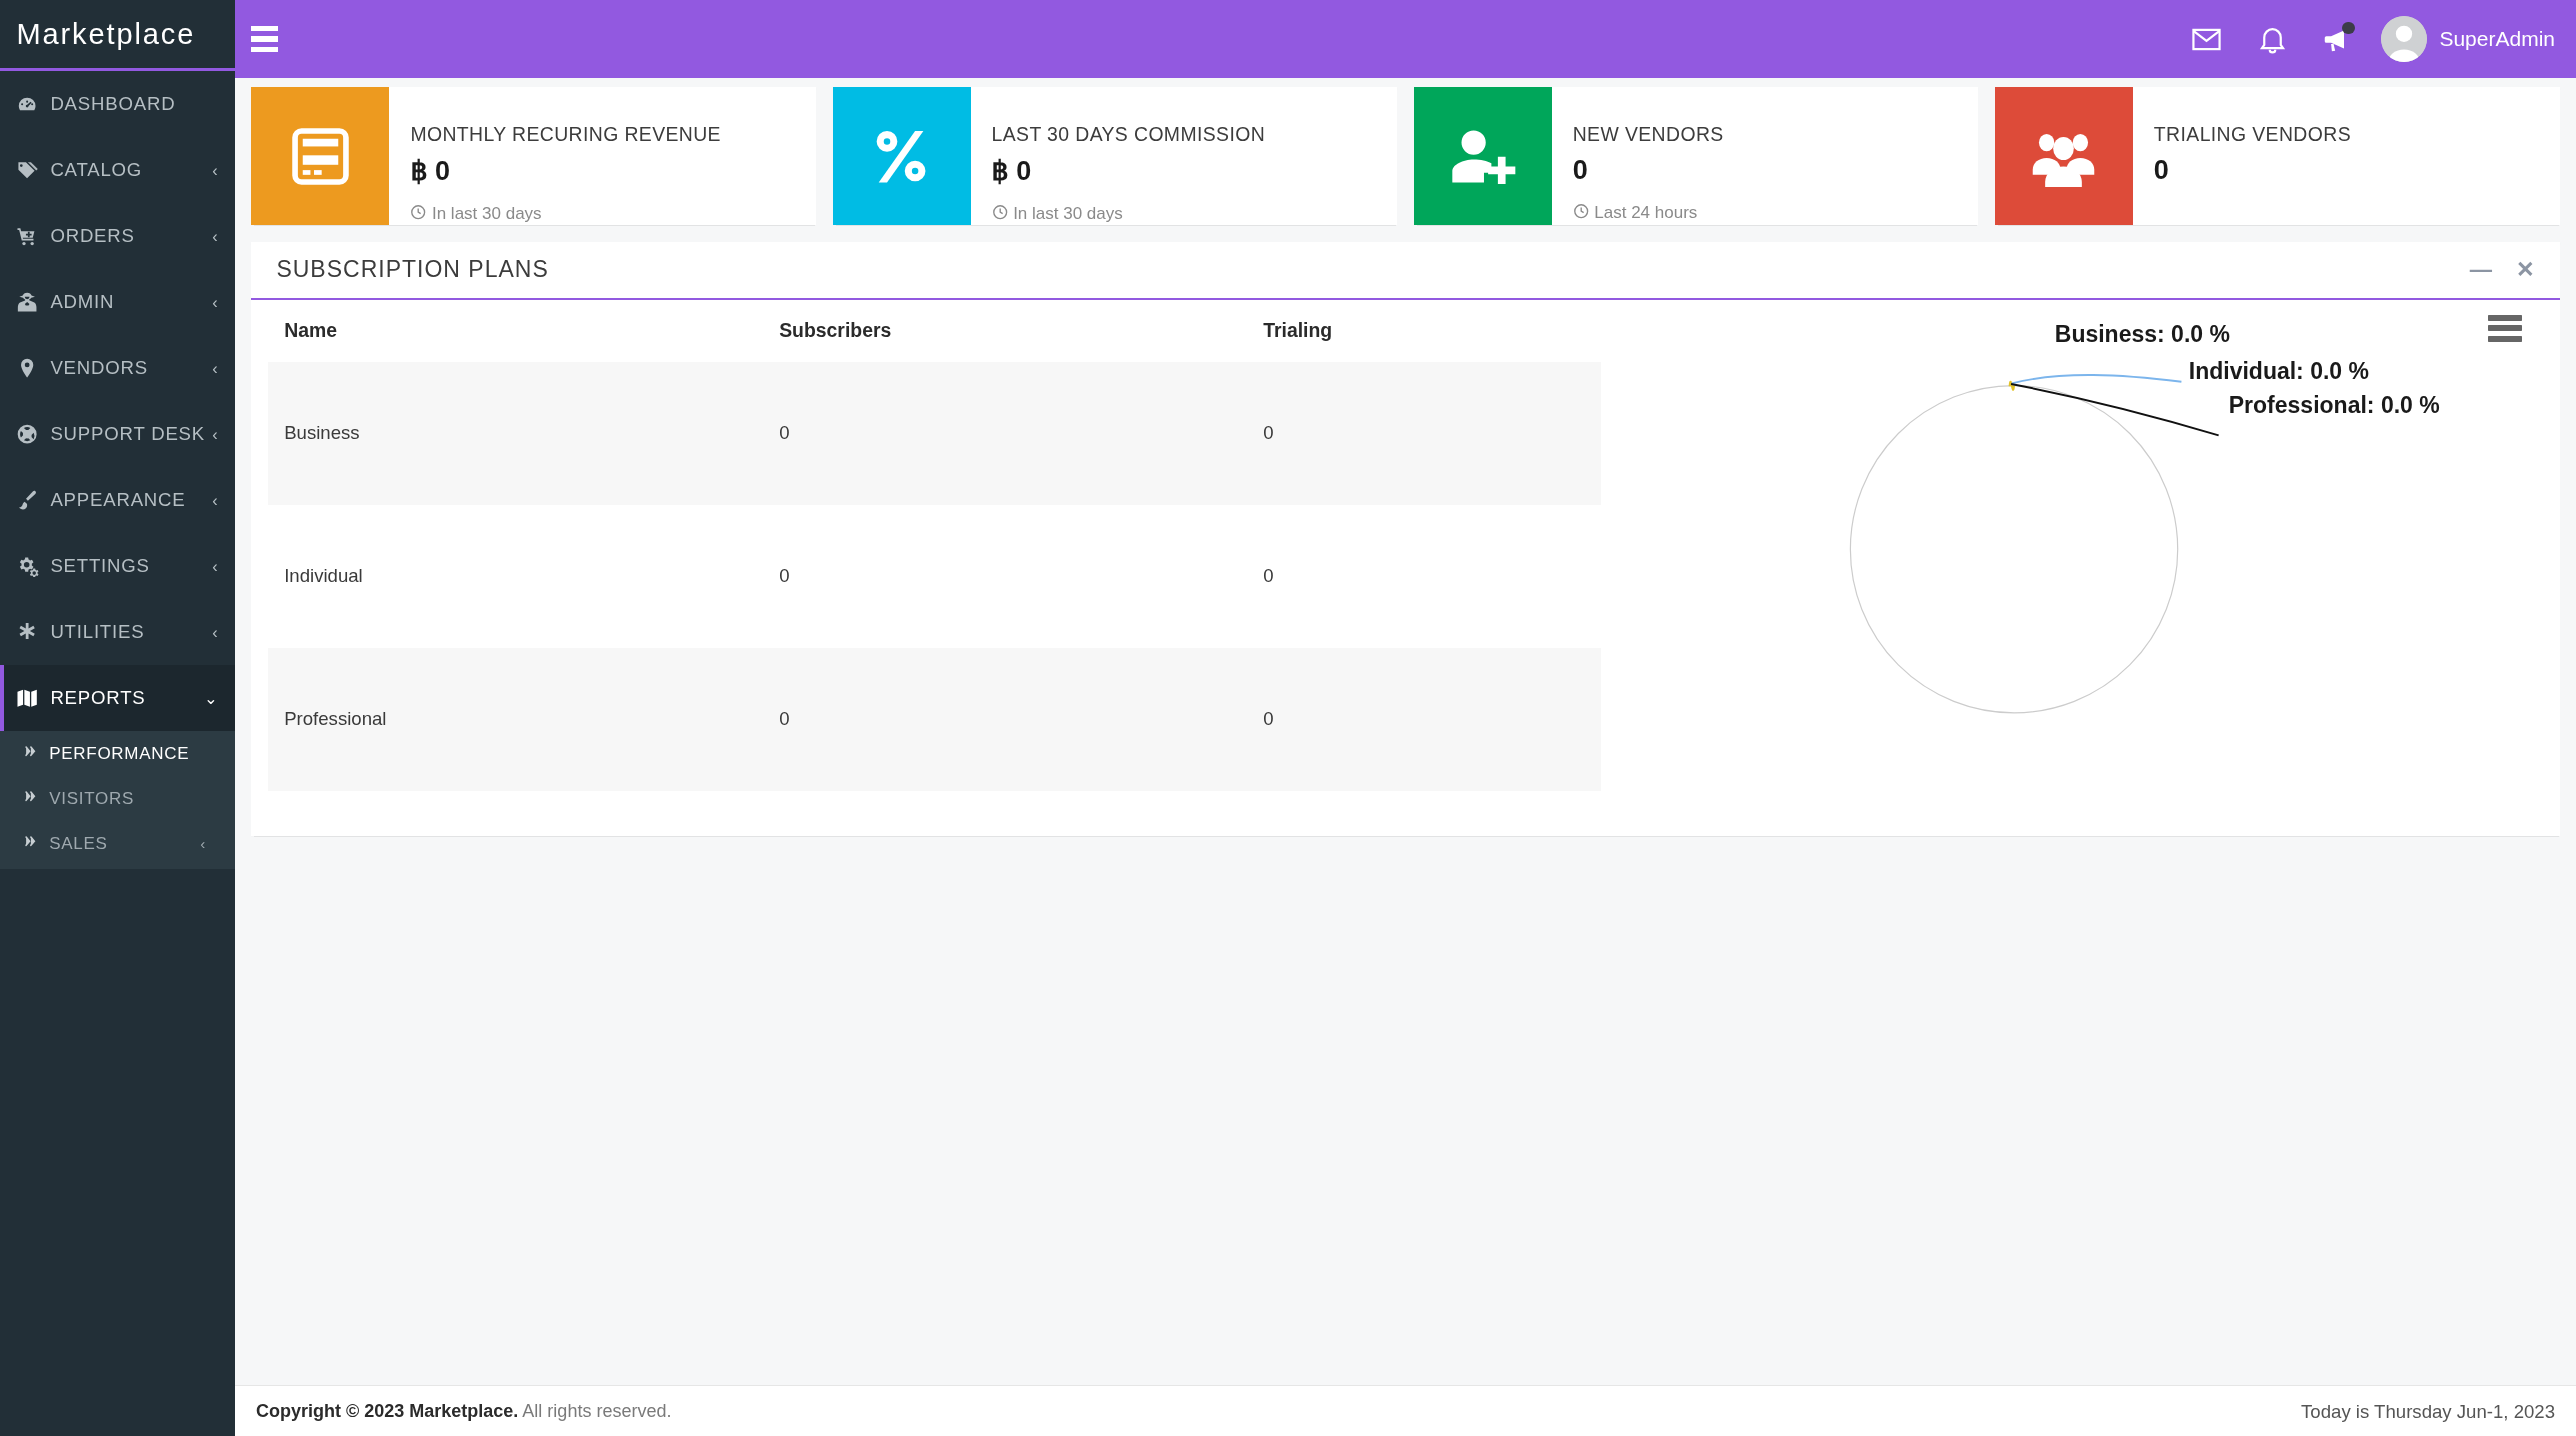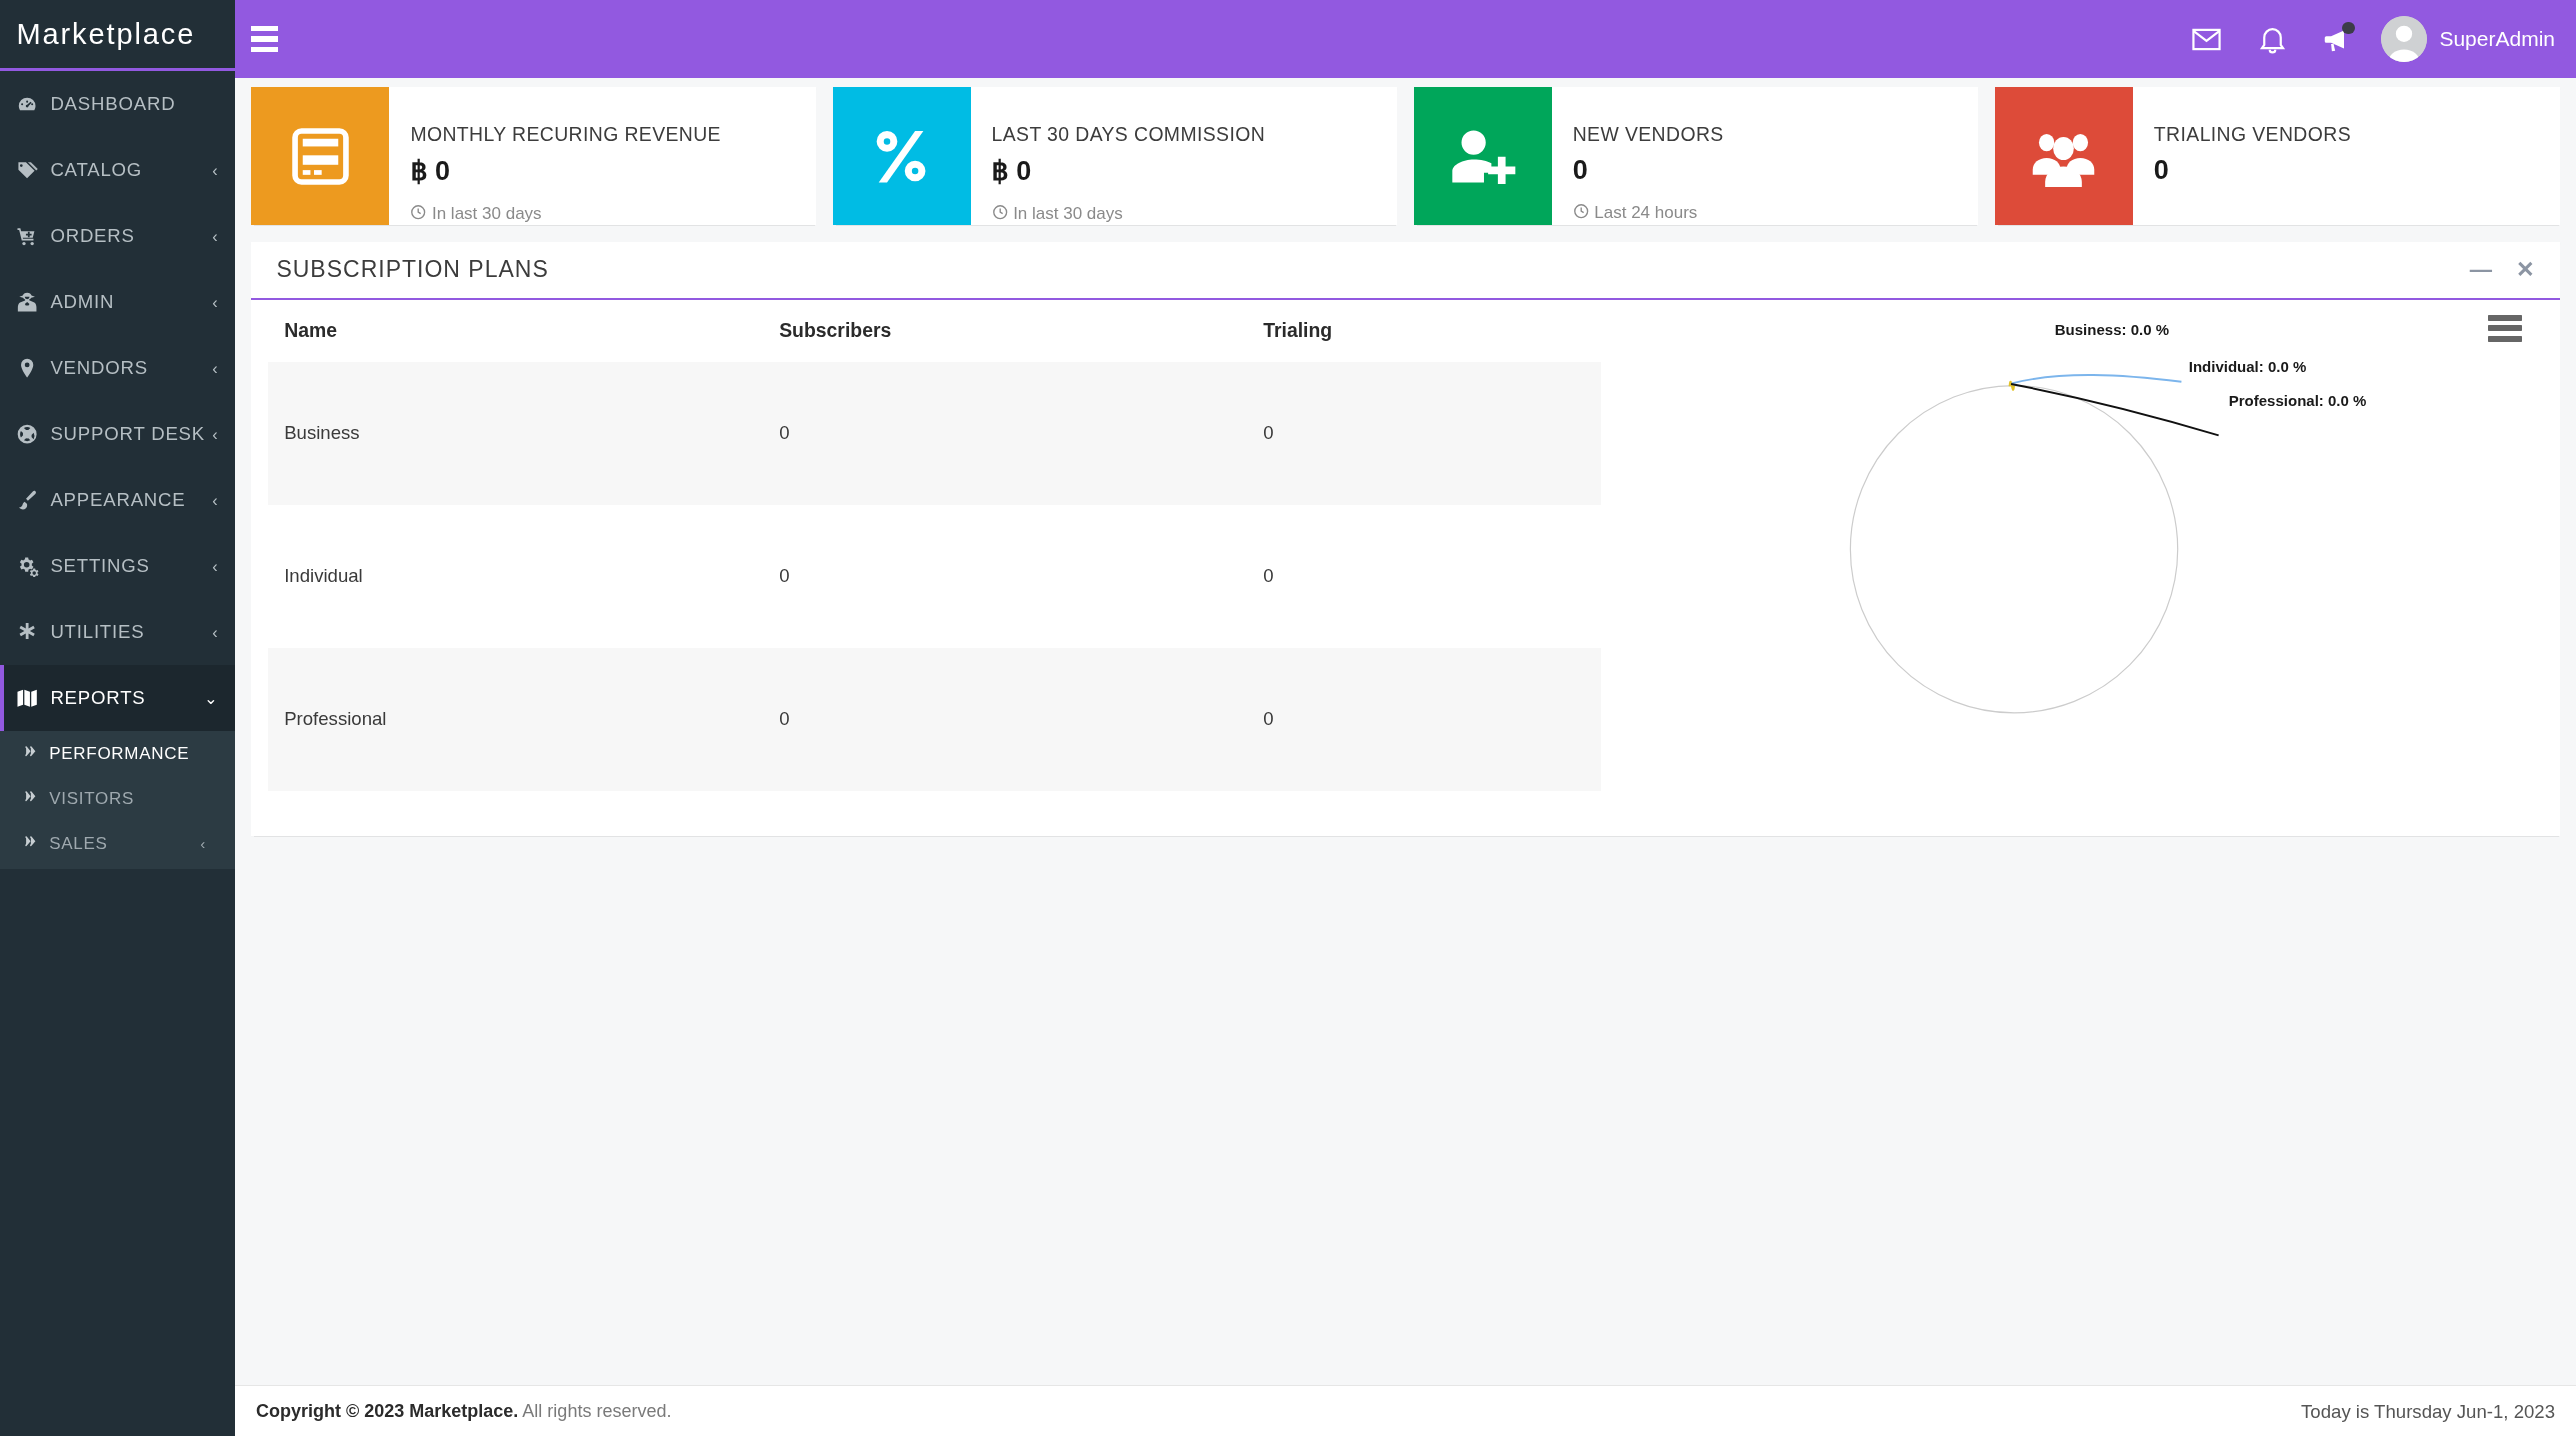--- a/index.html
+++ b/index.html
@@ -183,21 +183,21 @@
   
   #chart-wrap { flex: 1; position: relative; height: 491px; }
   #chart-svg { position: absolute; left: 0; top: 0; }
   #export-menu {
     position: absolute; right: 21px; top: 15px;
     width: 34px; display: flex; flex-direction: column; gap: 4.5px;
     cursor: pointer;
   }
   #export-menu span { display: block; height: 6px; background: #666666; border-radius: 0.7px; }
   .pie-label {
-    position: absolute; font-size: 15px; font-weight: bold;
+    position: absolute; font-size: 23px; font-weight: bold;
     color: #1a1a1a; white-space: nowrap;
   }
 
   
   #footer {
     position: absolute; left: 235px; top: 1385px;
     width: 2341px; height: 52px;
     background: #ffffff; border-top: 0.7px solid #e6e6e6;
     display: flex; align-items: center; padding: 0 21px;
   }

